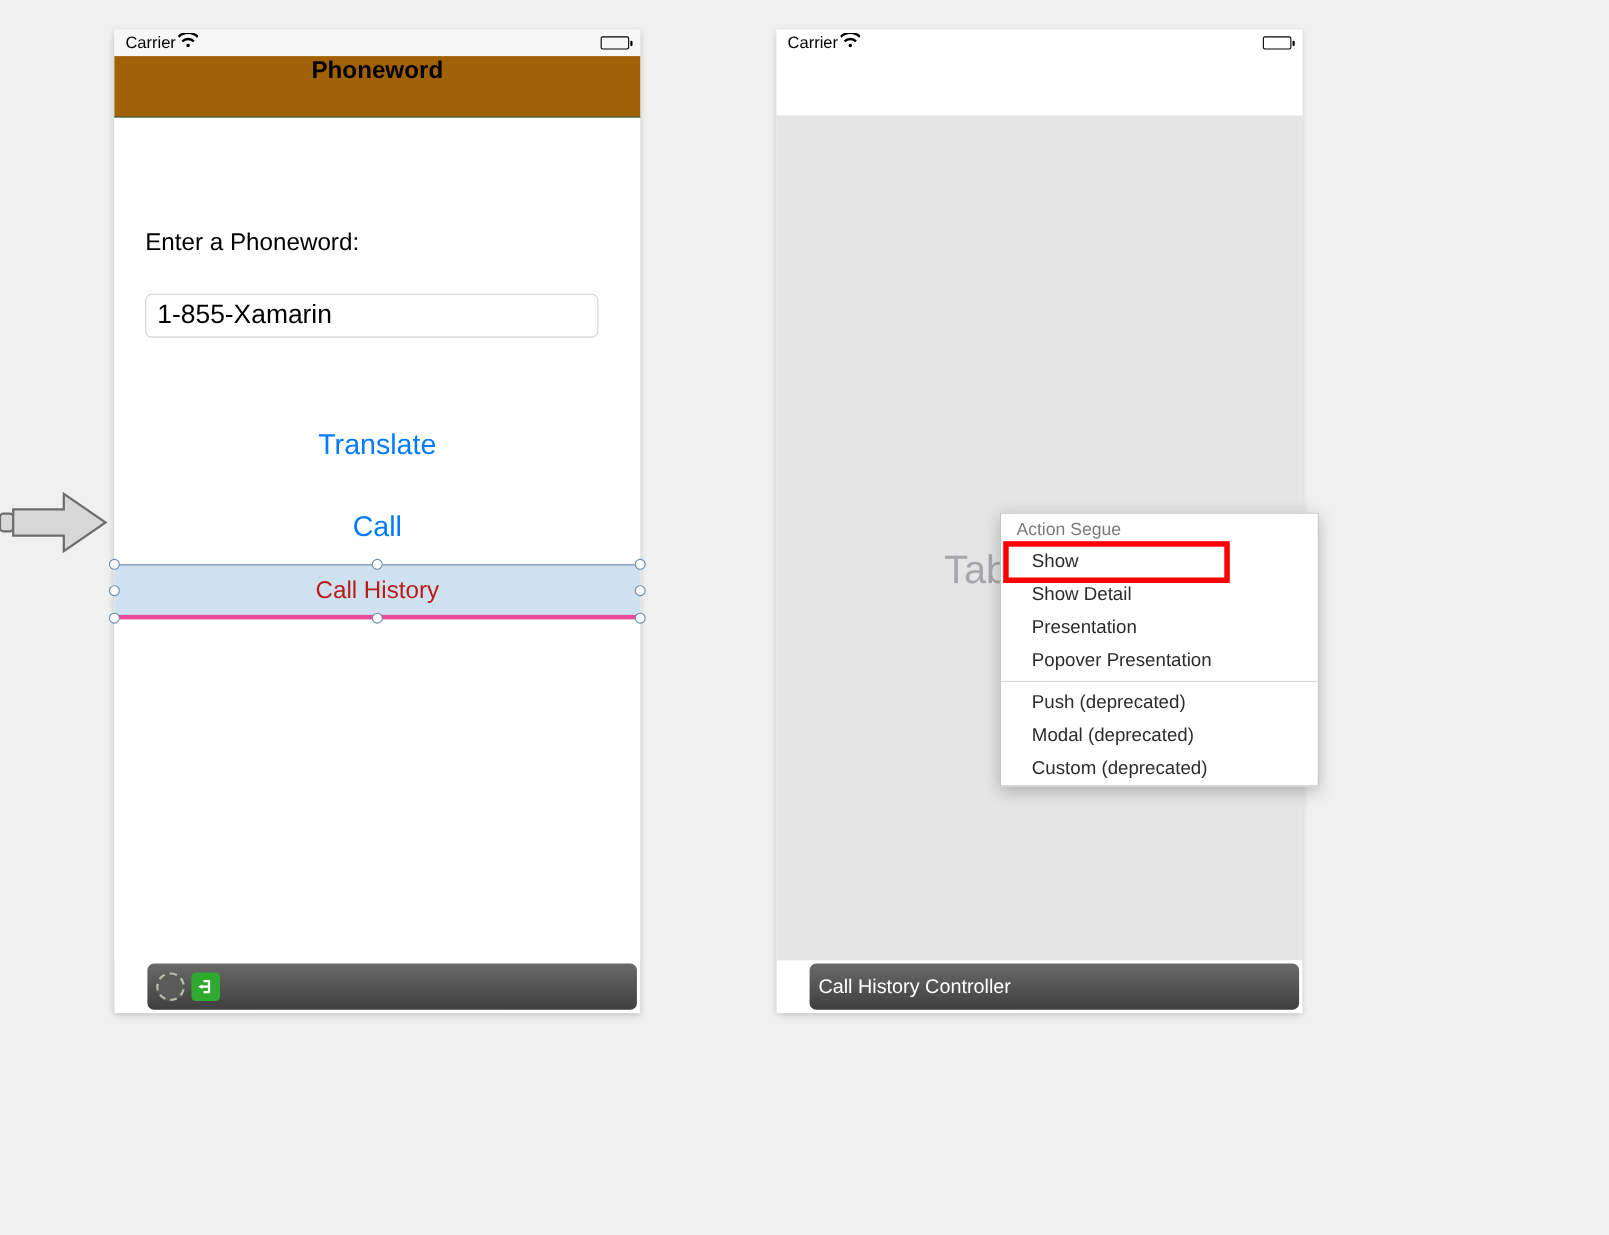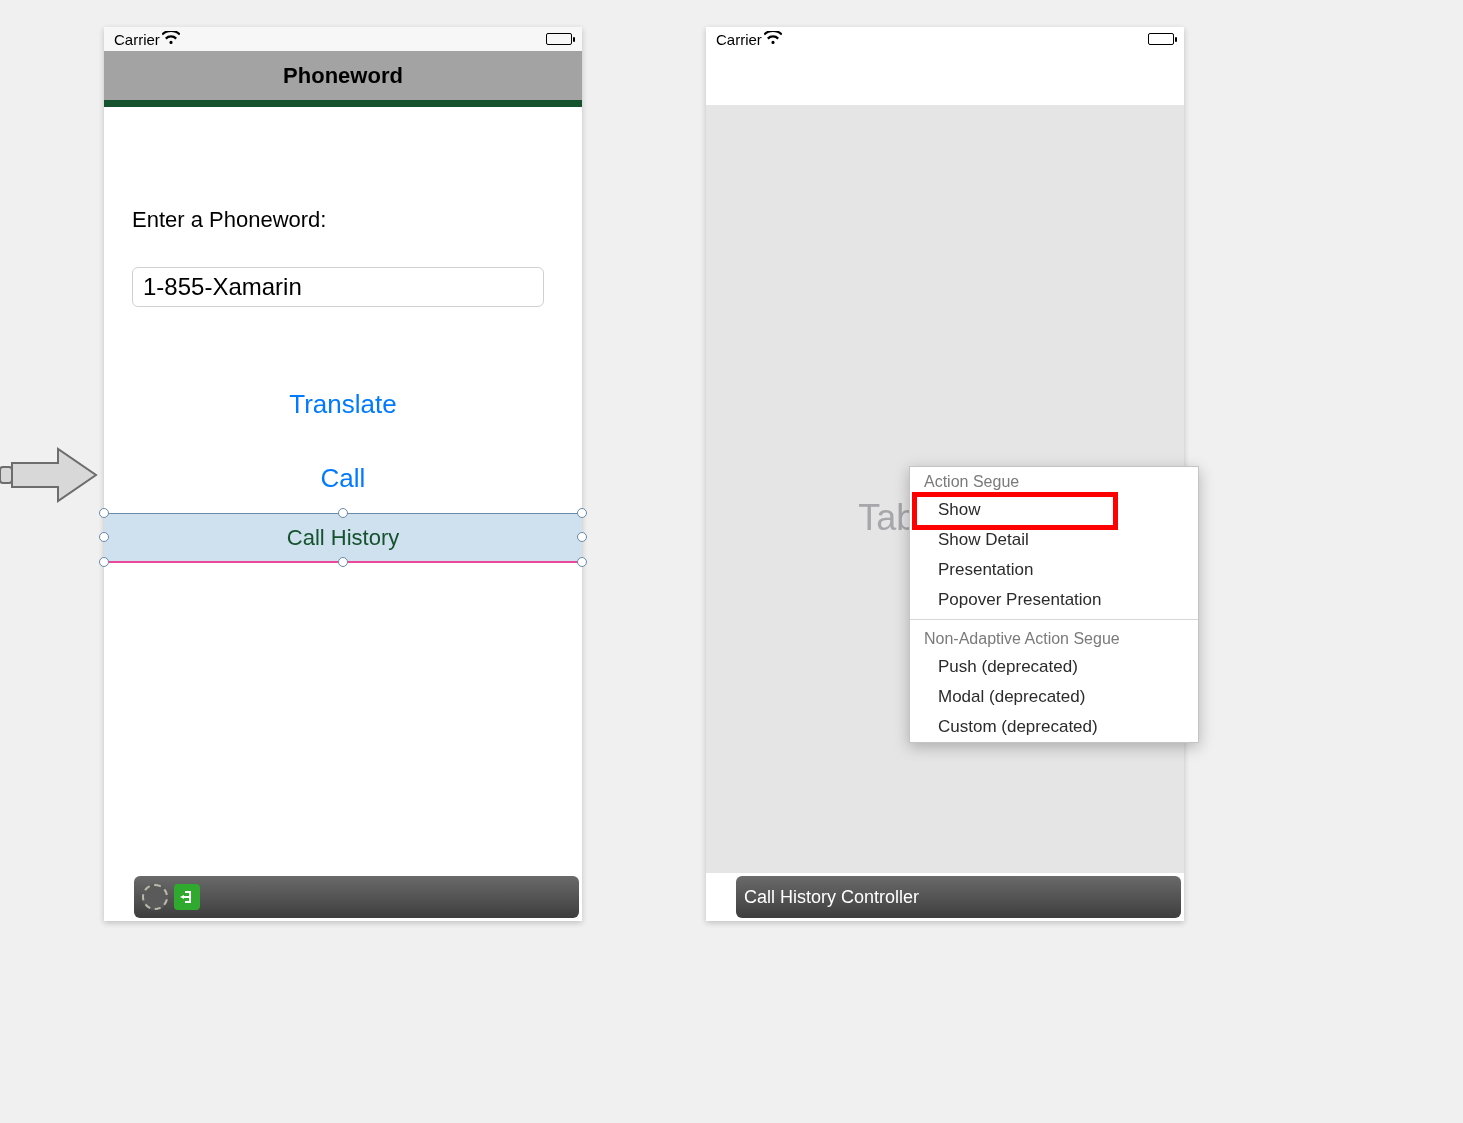--- a/index.html
+++ b/index.html
@@ -49,24 +49,24 @@
       width: 26px; height: 12px; border:1.5px solid #000; border-radius:2px; position:relative;
     }
     .battery::after {
       content:''; position:absolute; right:-4px; top:3px; width:2px; height:5px; background:#000; border-radius:1px;
     }
     .battery-fill { background:#000; width:100%; height:100%; }
     
     .nav-bar {
       width:100%;
       height: 56px;
-      background: #a3a3a3;
-      border-bottom: 7px solid #14532d;
-      display:flex;
-      align-items:center;
+      background: #a16207;
+      border-bottom: 1px solid #14532d;
+      display:flex;
+      align-items:flex-start;
       justify-content:center;
       font-weight:600;
       font-size: 22px;
       color:#000;
     }
     
     .content {
       position: relative;
       width: 100%;
       height: calc(100% - 80px - 48px);
@@ -105,22 +105,22 @@
     .btn-translate { top: 282px; }
     .btn-call { top: 356px; }
     
     .call-history-btn {
       position:absolute;
       left:0; top: 406px;
       width: 100%;
       height: 50px;
       background: #cfe0ef;
       border-top:1px solid #6a8aa7;
-      border-bottom:2px solid #ec4899;
-      color:#14532d;
+      border-bottom:4px solid #ec4899;
+      color:#b91c1c;
       font-size:22px;
       display:flex;
       align-items:center;
       justify-content:center;
     }
     
     .handle {
       position:absolute;
       width:10px; height:10px;
       background:#fff;
@@ -273,19 +273,18 @@
   </div>
 </div>
 
 <div class="segue-menu">
   <div class="section-header">Action Segue</div>
   <div class="item">Show</div>
   <div class="item">Show Detail</div>
   <div class="item">Presentation</div>
   <div class="item">Popover Presentation</div>
   <hr>
-  <div class="section-header">Non-Adaptive Action Segue</div>
   <div class="item">Push (deprecated)</div>
   <div class="item">Modal (deprecated)</div>
   <div class="item">Custom (deprecated)</div>
 </div>
 
 <div class="red-box" style="left:912px; top:492px; width:206px; height:38px;"></div>
 
 </body></html>

